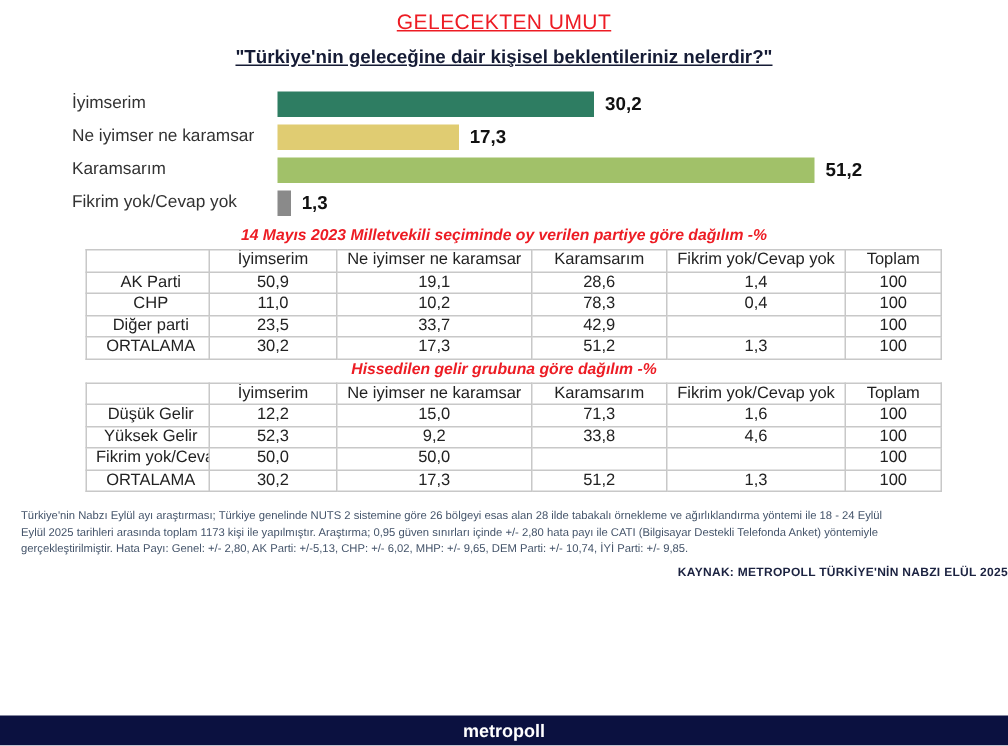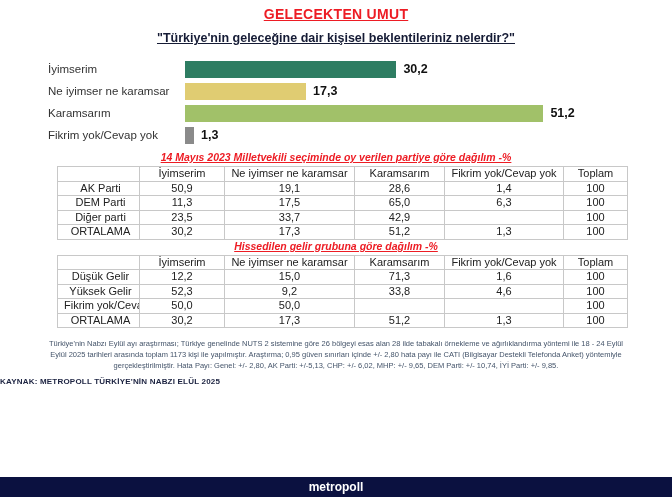--- a/index.html
+++ b/index.html
@@ -9,21 +9,21 @@
     font-family:"Liberation Sans", sans-serif;
     position:relative;
     overflow:hidden;
     color:#222;
   }
   .title {
     margin-top:6px;
     text-align:center;
     color:#ed1c24;
     font-size:14px;
-    font-weight:bold;
+    font-weight:normal;
     text-decoration:underline;
     letter-spacing:0.3px;
   }
   .subtitle {
     margin-top:9px;
     text-align:center;
     color:#151b35;
     font-size:12.5px;
     font-weight:bold;
     text-decoration:underline;
@@ -33,21 +33,20 @@
   .bar-label { width:137px; font-size:11.5px; color:#333; flex:none; }
   .bar-area { display:flex; align-items:center; }
   .bar { height:17px; flex:none; }
   .bar-value { font-size:12.5px; font-weight:bold; color:#111; margin-left:7px; white-space:nowrap; }
   .table-caption {
     text-align:center;
     color:#ed1c24;
     font-size:10.5px;
     font-weight:bold;
     font-style:italic;
-    text-decoration:underline;
   }
   .cap1 { margin-top:5px; }
   .cap2 { }
   table.datatable {
     border-collapse:collapse;
     table-layout:fixed;
     width:570px;
     margin:3px 0 0 57px;
   }
   table.datatable th, table.datatable td {
@@ -59,28 +58,27 @@
     text-align:center;
     color:#222;
     overflow:hidden;
     white-space:nowrap;
   }
   table.datatable td.rowlabel { text-align:center; padding-left:6px; }
   table.datatable tr.total-row td { font-weight:normal; }
   .footnote {
     margin:10px auto 0 auto;
     width:644px;
-    text-align:center;
     font-size:7.5px;
     line-height:11px;
     color:#44546a;
   }
   .source {
     margin-top:6px;
-    text-align:left;
+    text-align:right;
     font-size:8px;
     font-weight:bold;
     letter-spacing:0.2px;
     color:#1b2240;
   }
   .brandbar {
     position:absolute;
     left:0; bottom:0;
     width:672px; height:20px;
     background:#0b1140;
@@ -153,25 +151,25 @@
     <tbody>
       <tr>
         <td class="rowlabel">AK Parti</td>
         <td>50,9</td>
         <td>19,1</td>
         <td>28,6</td>
         <td>1,4</td>
         <td>100</td>
       </tr>
       <tr>
-        <td class="rowlabel">DEM Parti</td>
-        <td>11,3</td>
-        <td>17,5</td>
-        <td>65,0</td>
-        <td>6,3</td>
+        <td class="rowlabel">CHP</td>
+        <td>11,0</td>
+        <td>10,2</td>
+        <td>78,3</td>
+        <td>0,4</td>
         <td>100</td>
       </tr>
       <tr>
         <td class="rowlabel">Diğer parti</td>
         <td>23,5</td>
         <td>33,7</td>
         <td>42,9</td>
         <td></td>
         <td>100</td>
       </tr>

